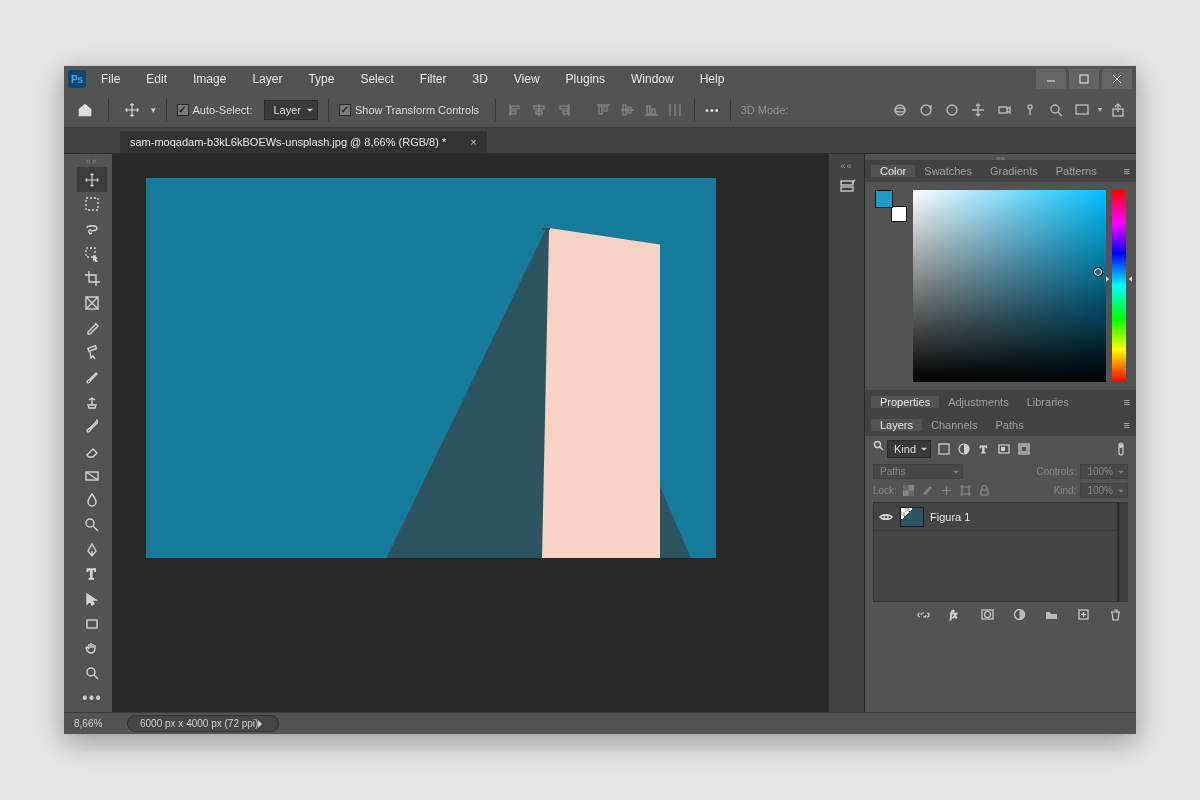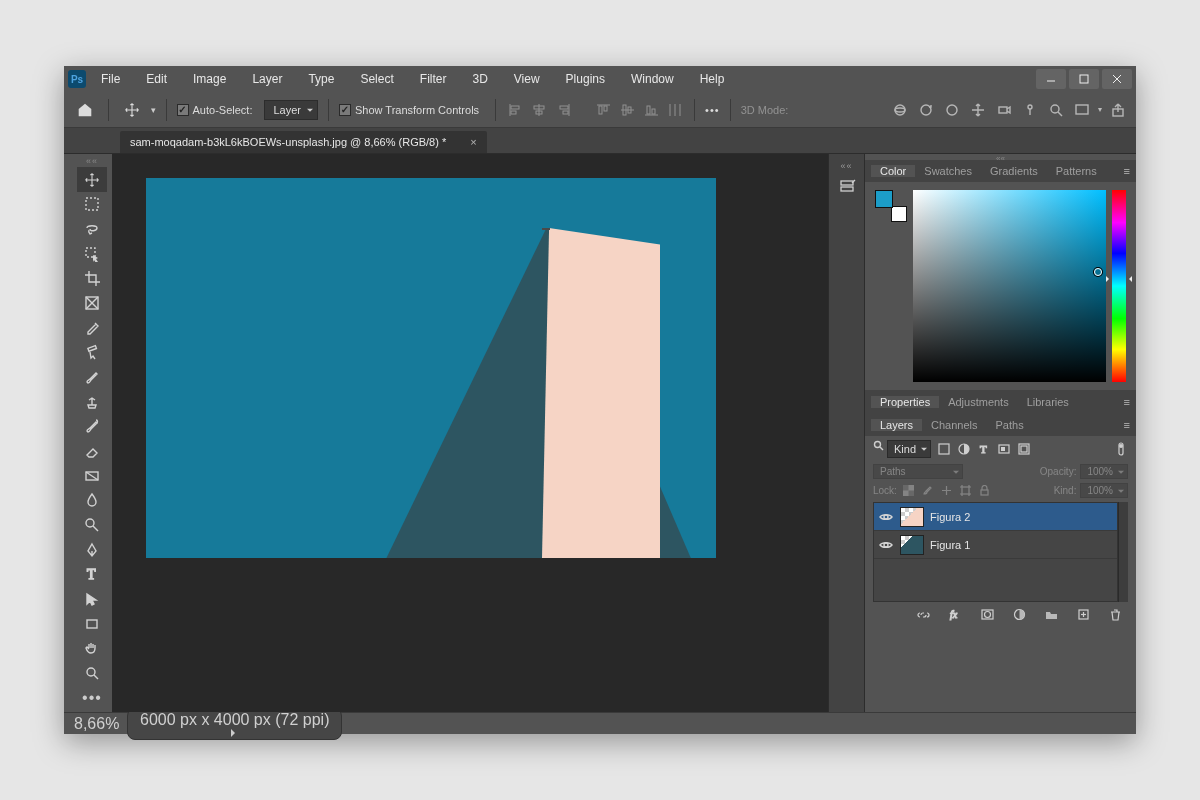--- a/index.html
+++ b/index.html
@@ -344,28 +344,28 @@
     padding:5px 6px 2px; font-size:11px; color:#b8b8b8;
   }
   .layers-footer .layer-icon { width:14px; height:14px; }
 
   
   .status-bar {
     height: 22px;
     background:#535353;
     border-top:1px solid #3a3a3a;
     display:flex; align-items:center;
-    font-size:16px; color:#d0d0d0;
+    font-size:10px; color:#d0d0d0;
     padding: 0 10px; gap: 8px;
   }
   .status-bar .zoom { width: 45px; }
   .status-bar .info-box {
     background:#464646; padding: 2px 12px;
     border:1px solid #333; border-radius: 8px;
-    display:flex; align-items:center; flex-direction:column;
+    display:flex; align-items:center; 
   }
   .info-box .chev {
     border:4px solid transparent; border-left-color:#ccc;
   }
 </style>
 </head>
 <body>
 
 <div class="app-window">
 
@@ -773,21 +773,21 @@
               <svg width="10" height="14">
                 <rect x="3" y="1" width="4" height="12" rx="2"></rect>
                 <circle cx="5" cy="4" r="2" fill="#cfcfcf" stroke="none"></circle>
               </svg>
             </div>
         </div>
 
         <div class="blend-row dimmed">
           <span class="field-box" style="width:90px">Paths</span>
           <span style="display:flex;align-items:center;gap:4px;">
-            <span>Opacity:</span>
+            <span>Controls:</span>
             <span class="field-box">100%</span>
           </span>
         </div>
 
         <div class="lock-row dimmed">
           <span style="display:flex;align-items:center;gap:5px;">
             <span>Lock:</span>
             <span class="layer-icon">
                 <svg width="11" height="11">
                   <rect x="0" y="0" width="11" height="11" fill="#cfcfcf" stroke="none"></rect>
@@ -819,30 +819,20 @@
               </span>
           </span>
           <span style="display:flex;align-items:center;gap:4px;">
             <span>Kind:</span>
             <span class="field-box">100%</span>
           </span>
         </div>
 
         <div class="layer-list-wrap">
           <div class="layer-list">
-            <div class="layer-item sel">
-              <span class="eye">
-                  <svg width="14" height="14">
-                    <path d="M1 7c2-3 10-3 12 0-2 3-10 3-12 0z"></path>
-                    <circle cx="7" cy="7" r="2"></circle>
-                  </svg>
-                </span>
-              <span class="thumb checker"></span>
-              <span>Figura 2</span>
-            </div>
             <div class="layer-item">
               <span class="eye">
                   <svg width="14" height="14">
                     <path d="M1 7c2-3 10-3 12 0-2 3-10 3-12 0z"></path>
                     <circle cx="7" cy="7" r="2"></circle>
                   </svg>
                 </span>
               <span class="thumb checker checker2"></span>
               <span>Figura 1</span>
             </div>

